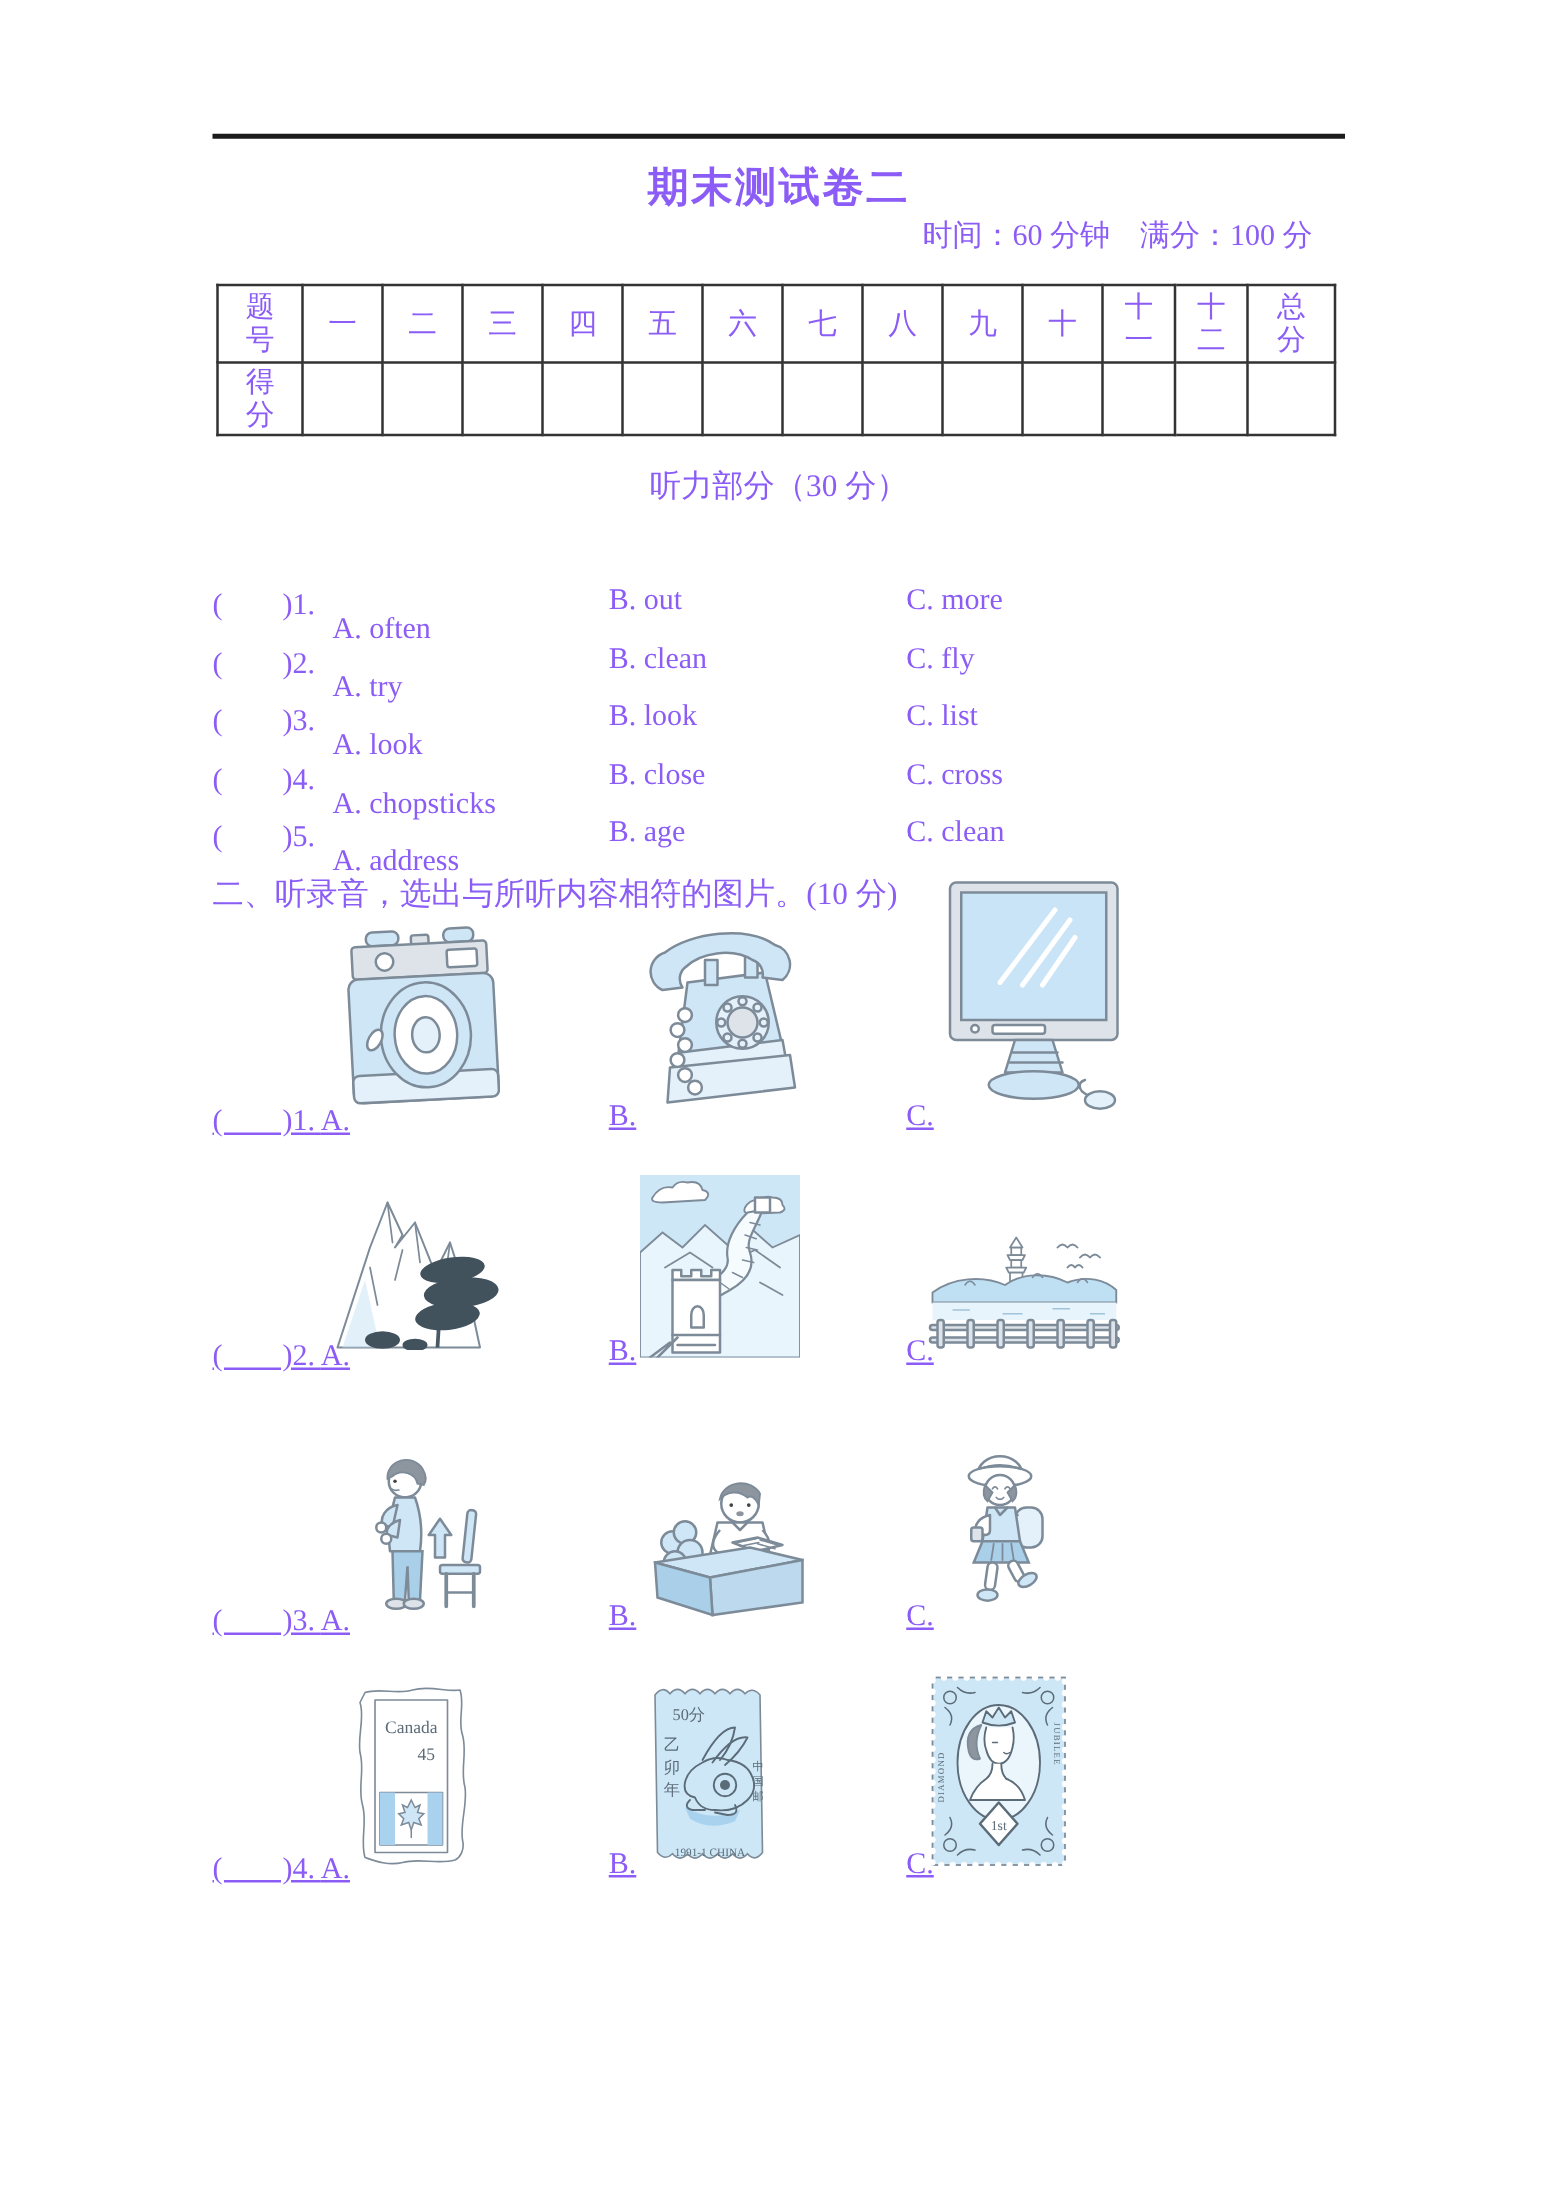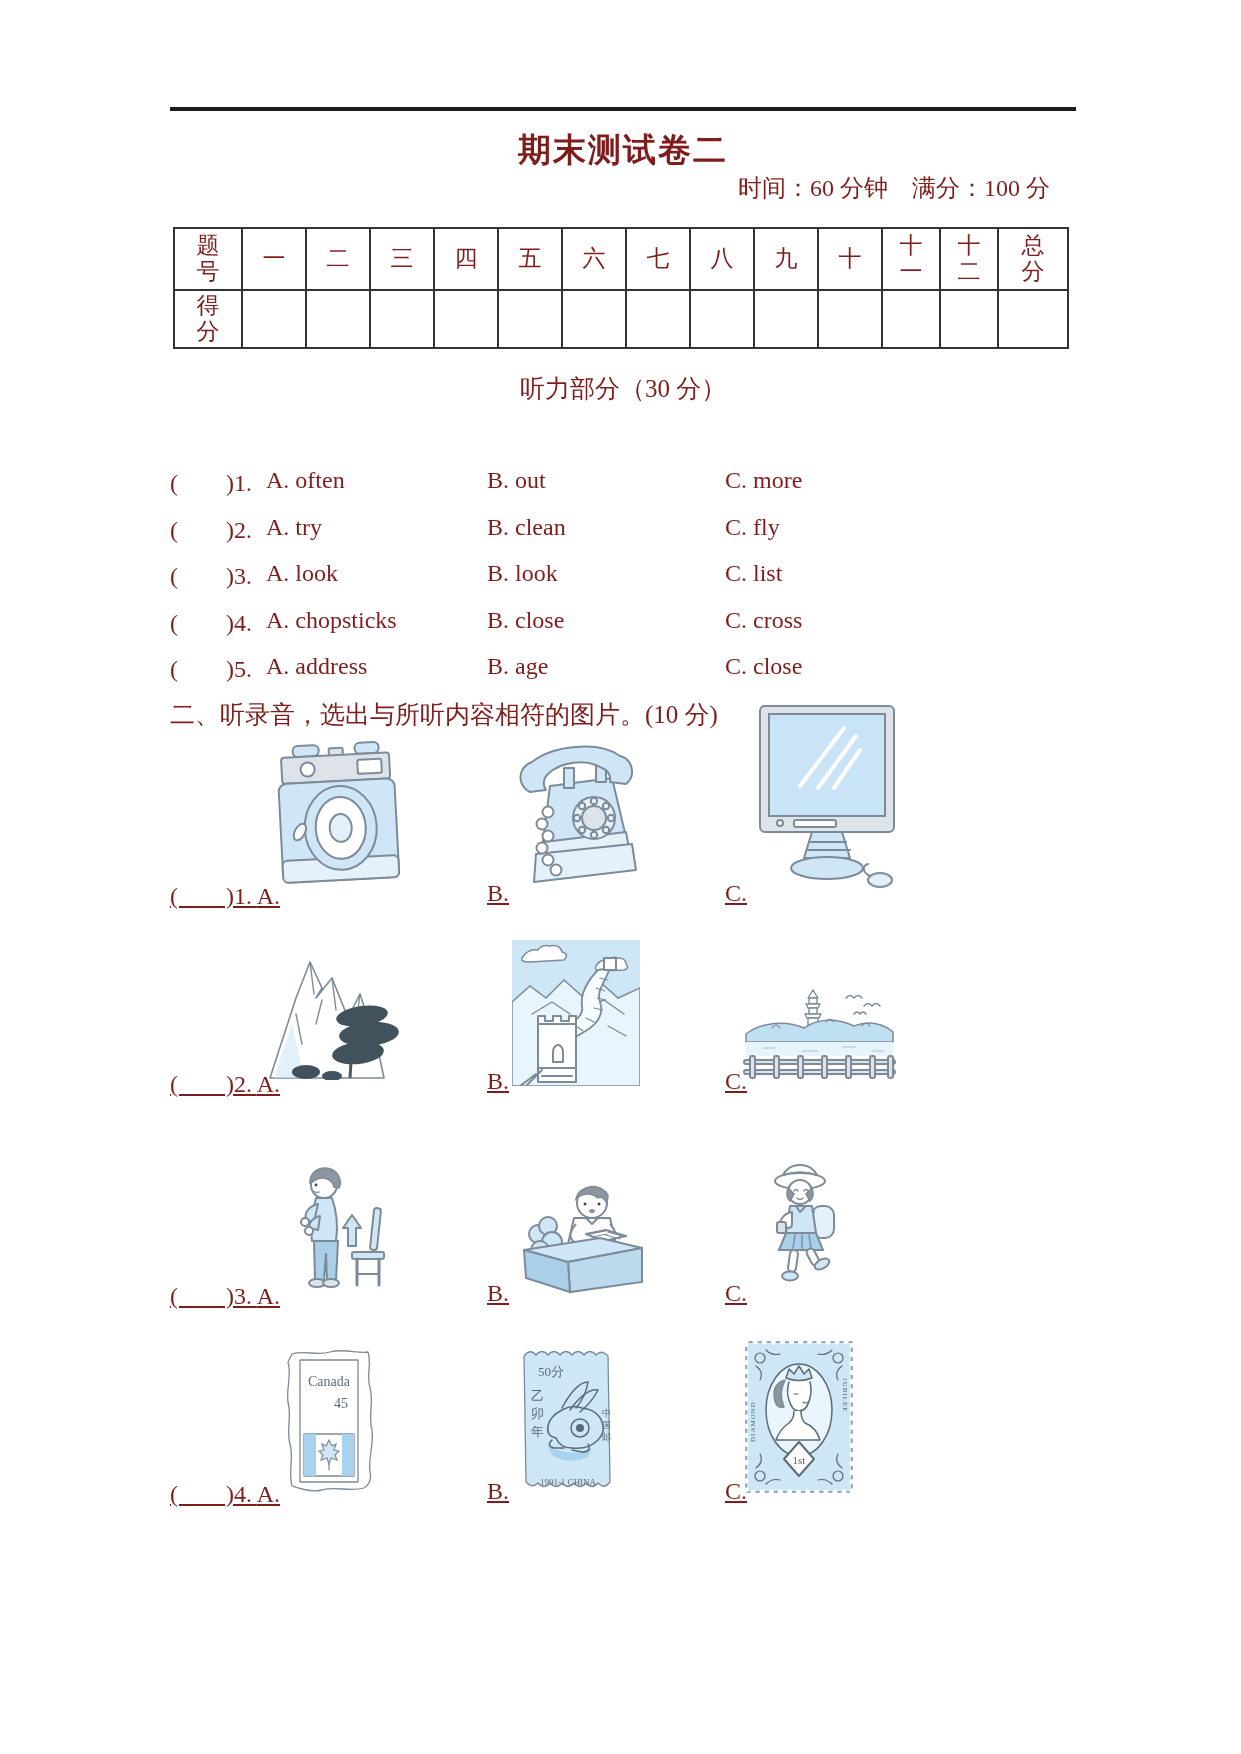--- a/index.html
+++ b/index.html
@@ -1,35 +1,35 @@
 <!DOCTYPE html>
 <html><head>
 <meta charset="utf-8">
 <style>
   html,body{margin:0;padding:0;background:#e8e8e8;}
   .page{
     position:relative; width:1241px; height:1754px; margin:0 auto;
     background:#ffffff; overflow:hidden;
-    font-family:"Liberation Serif","DejaVu Serif",serif; color:#7f1d1d;
+    font-family:"Liberation Serif","DejaVu Serif",serif; color:#8b5cf6;
   }
   .abs{position:absolute;}
   .topline{left:170px;top:107px;width:906px;height:4px;background:#1c1c1c;}
   .title{left:170px;top:128px;width:906px;text-align:center;
          font-family:"Liberation Sans","DejaVu Sans",sans-serif;
          font-weight:700;font-size:33px;letter-spacing:2px;}
   .meta{left:170px;top:172px;width:880px;text-align:right;font-size:24px;}
   table.score{position:absolute;left:173px;top:227px;border-collapse:collapse;table-layout:fixed;}
   table.score td{border:2px solid #333;text-align:center;vertical-align:middle;
     font-size:23px;line-height:1.12;white-space:pre-line;padding:2px 0;}
   .hl{left:170px;top:372px;width:906px;text-align:center;font-size:25px;}
   .pt1{left:170px;top:424px;font-size:25px;}
   .pt2{left:170px;top:698px;font-size:25px;}
   .q{position:absolute;left:170px;width:920px;height:32px;font-size:24px;}
   .q .qp{position:absolute;left:0;}
-  .q .qa{position:absolute;left:96px;}
+  .q .qa{position:absolute;left:96px;margin-top:23px;}
   .q .qb{position:absolute;left:317px;}
   .q .qc{position:absolute;left:555px;}
   .prow{position:absolute;left:170px;width:940px;}
   .pl{position:absolute;bottom:0;height:30px;font-size:24px;white-space:nowrap;text-decoration:underline;}
   .img{position:absolute;}
   
   svg .ln{fill:none;stroke:#7d8b99;stroke-width:2;stroke-linecap:round;stroke-linejoin:round;}
   svg .fb{fill:#cfe6f7;stroke:#7d8b99;stroke-width:2;stroke-linejoin:round;}
   svg .fb2{fill:#e4f1fa;stroke:#7d8b99;stroke-width:2;stroke-linejoin:round;}
   svg .fg{fill:#dde3e9;stroke:#7d8b99;stroke-width:2;stroke-linejoin:round;}
@@ -129,21 +129,21 @@
   <div class="q" style="top:607px">
     <span class="qp">(　　)4.</span>
     <span class="qa">A. chopsticks</span>
     <span class="qb">B. close</span>
     <span class="qc">C. cross</span>
   </div>
   <div class="q" style="top:653px">
     <span class="qp">(　　)5.</span>
     <span class="qa">A. address</span>
     <span class="qb">B. age</span>
-    <span class="qc">C. close</span>
+    <span class="qc">C. clean</span>
   </div>
 
   <div class="abs pt2">二、听录音，选出与所听内容相符的图片。(10 分)</div>
 
   <div class="prow" style="top:702px;height:208px">
     <span class="pl" style="left:0">
       <span>(　　)1.</span>
       <span>A.</span>
     </span>
     <span class="pl" style="left:317px">B.</span>

